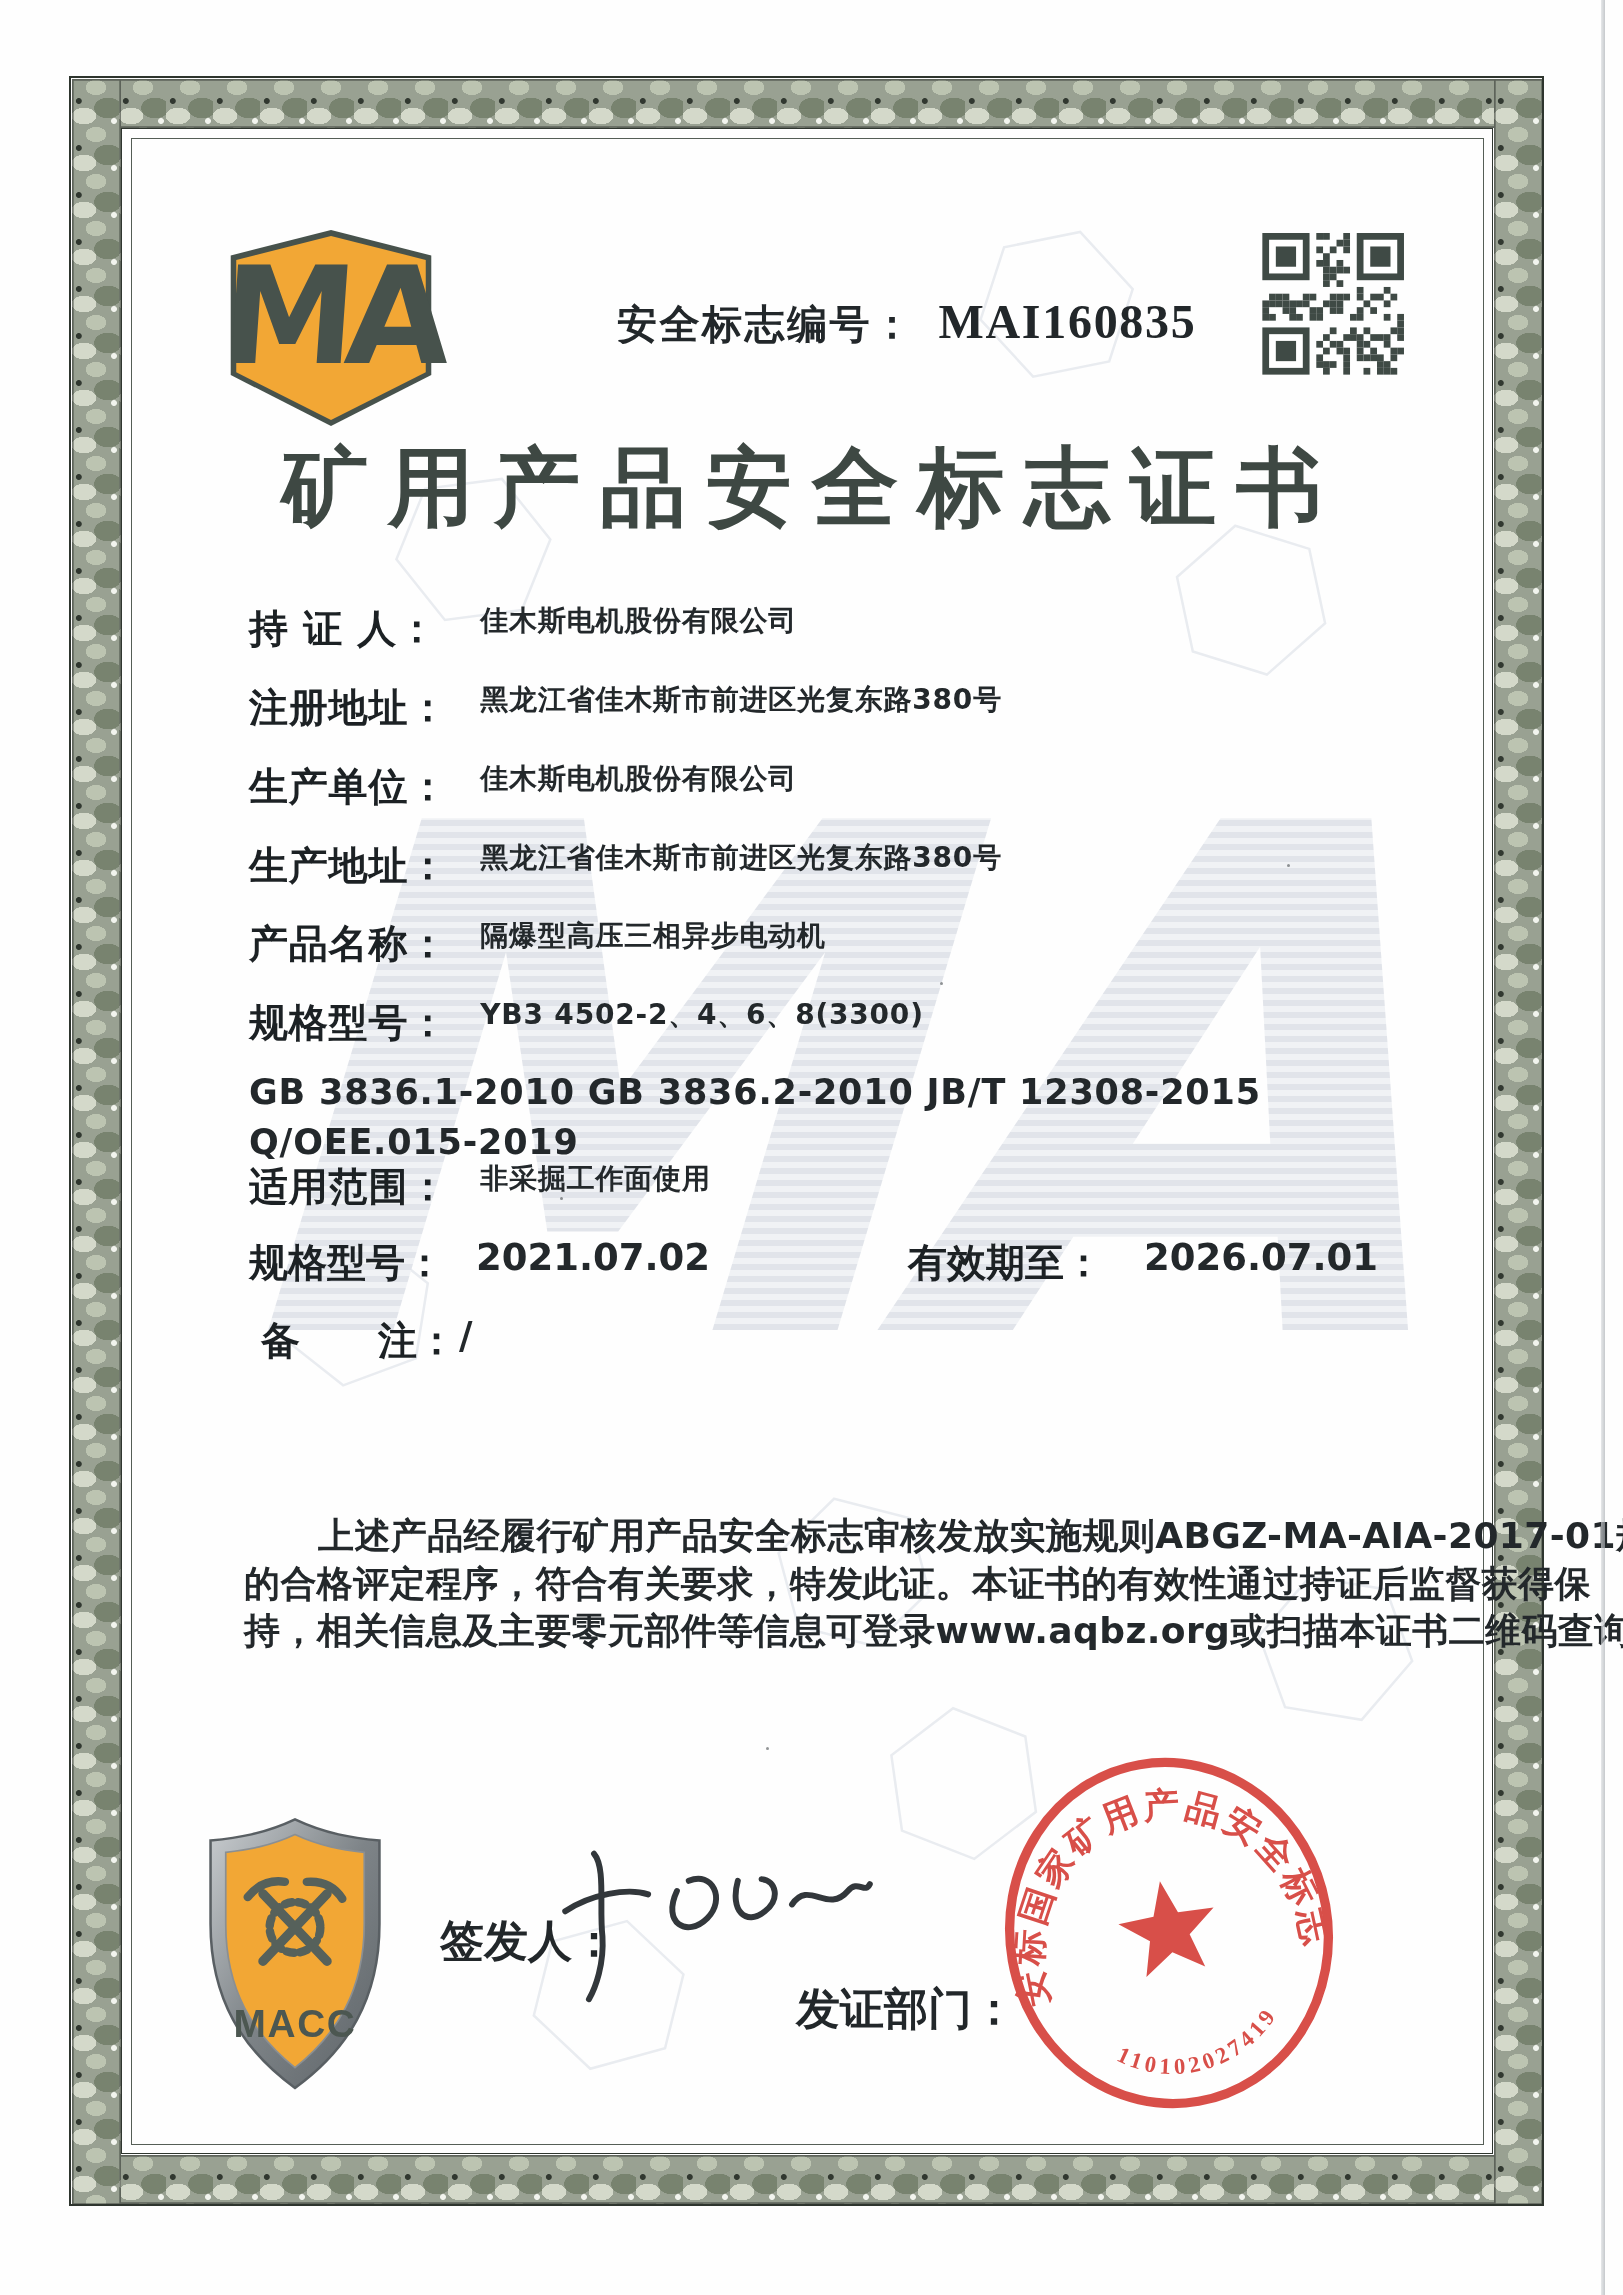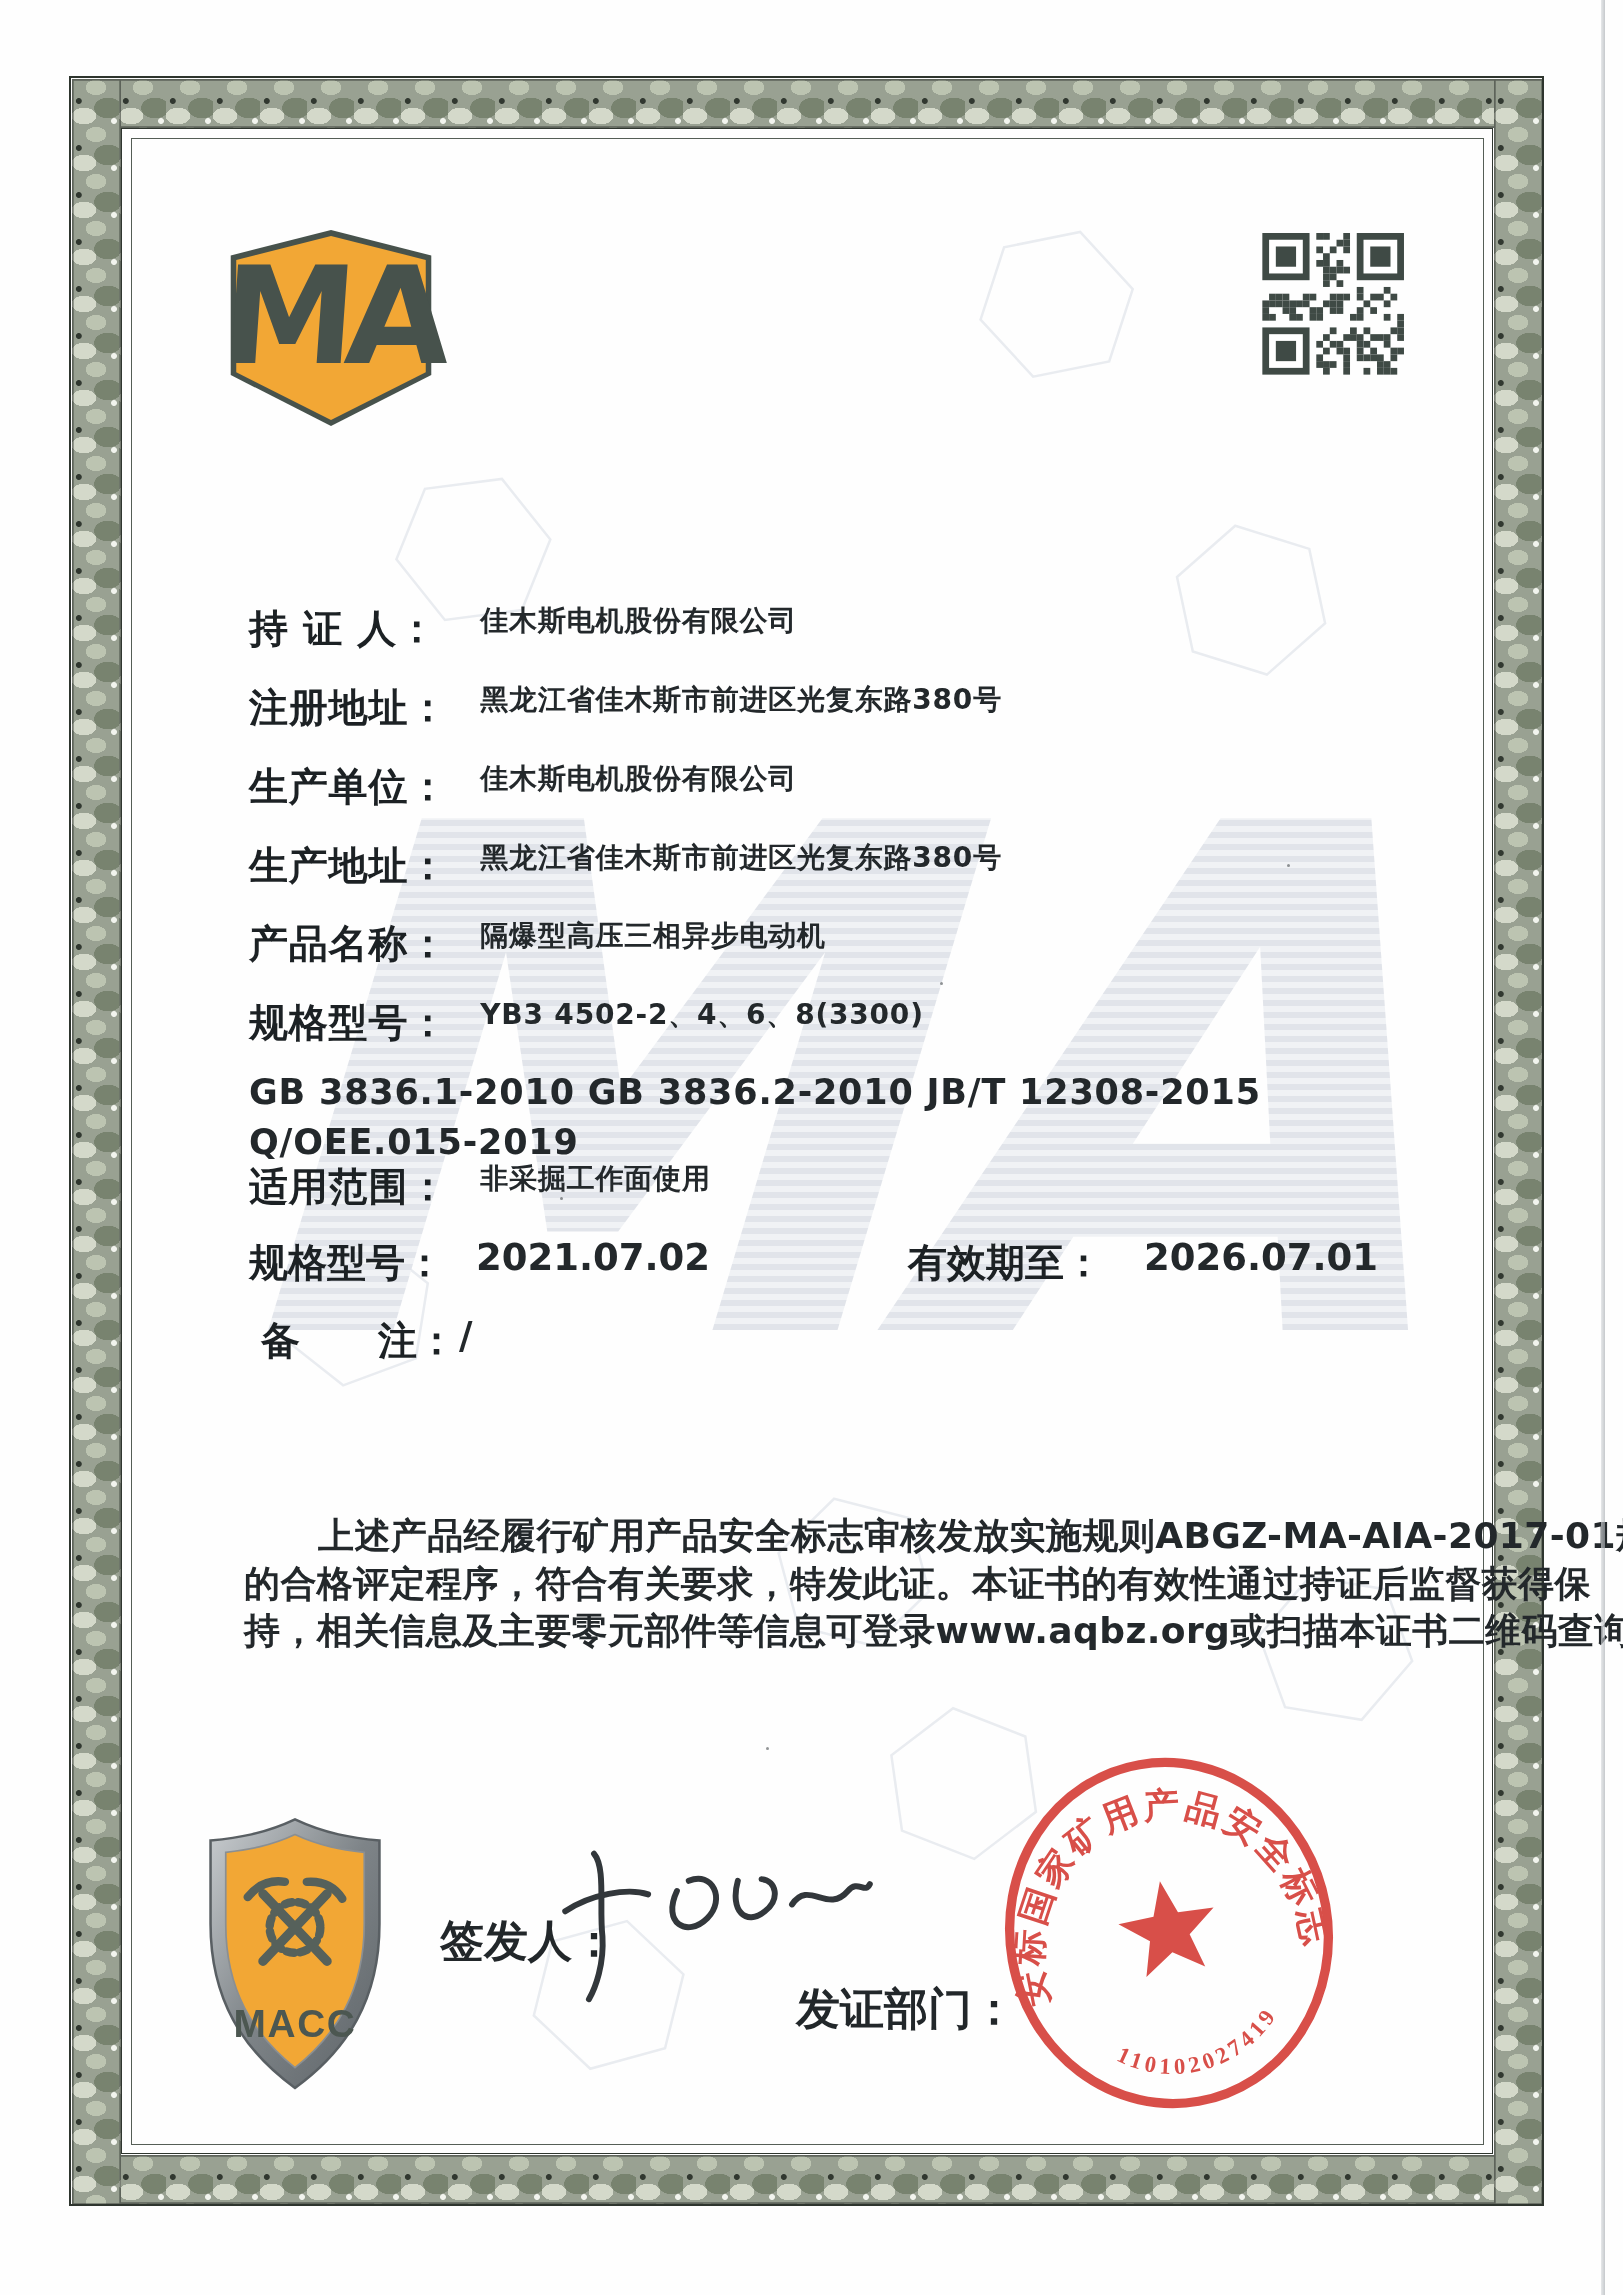--- a/index.html
+++ b/index.html
@@ -117,20 +117,23 @@
   <div class="speck" style="left:560px;top:1197px"></div>
   <div class="speck" style="left:1287px;top:864px"></div>
   <div class="speck" style="left:766px;top:1747px"></div>
 
   <div class="ma-badge">
     <div class="shape-outer"></div>
     <div class="shape-inner"></div>
     <div class="ma-text">MA</div>
   </div>
 
+  <div class="certno">
+    <span class="lbl">安全标志编号：</span><span class="val">MAI160835</span>
+  </div>
 
   <svg class="qr" id="qr-svg" viewBox="0 0 170 172">
       <rect x="64" y="0" width="8" height="8" fill="#3f4a45"></rect>
       <rect x="72" y="0" width="8" height="8" fill="#3f4a45"></rect>
       <rect x="96" y="0" width="8" height="8" fill="#3f4a45"></rect>
       <rect x="88" y="8" width="8" height="8" fill="#3f4a45"></rect>
       <rect x="96" y="8" width="8" height="8" fill="#3f4a45"></rect>
       <rect x="64" y="16" width="8" height="8" fill="#3f4a45"></rect>
       <rect x="80" y="16" width="8" height="8" fill="#3f4a45"></rect>
       <rect x="96" y="16" width="8" height="8" fill="#3f4a45"></rect>
@@ -241,20 +244,21 @@
       <rect x="8" y="8" width="40" height="40" fill="#ffffff"></rect>
       <rect x="16" y="16" width="24" height="24" fill="#3f4a45"></rect>
       <rect x="112" y="0" width="56" height="56" fill="#3f4a45"></rect>
       <rect x="120" y="8" width="40" height="40" fill="#ffffff"></rect>
       <rect x="128" y="16" width="24" height="24" fill="#3f4a45"></rect>
       <rect x="0" y="112" width="56" height="56" fill="#3f4a45"></rect>
       <rect x="8" y="120" width="40" height="40" fill="#ffffff"></rect>
       <rect x="16" y="128" width="24" height="24" fill="#3f4a45"></rect>
     </svg>
 
+  <div class="title">矿用产品安全标志证书</div>
 
   <div class="row" style="top:602px">
     <span class="lbl">持 证 人：</span>
     <span class="val">佳木斯电机股份有限公司</span>
   </div>
   <div class="row" style="top:681px">
     <span class="lbl">注册地址：</span>
     <span class="val">黑龙江省佳木斯市前进区光复东路380号</span>
   </div>
   <div class="row" style="top:760px">

